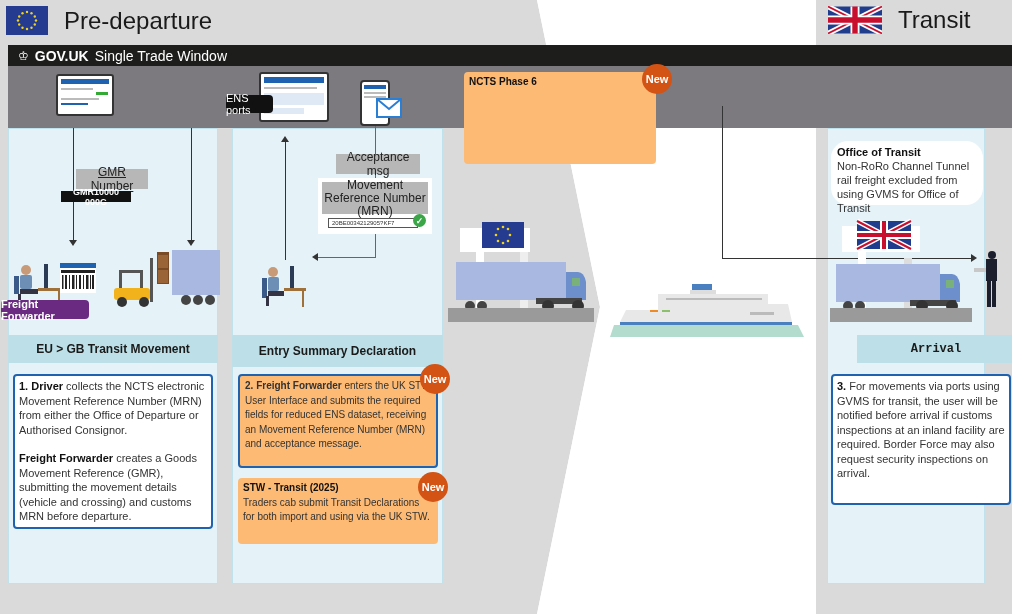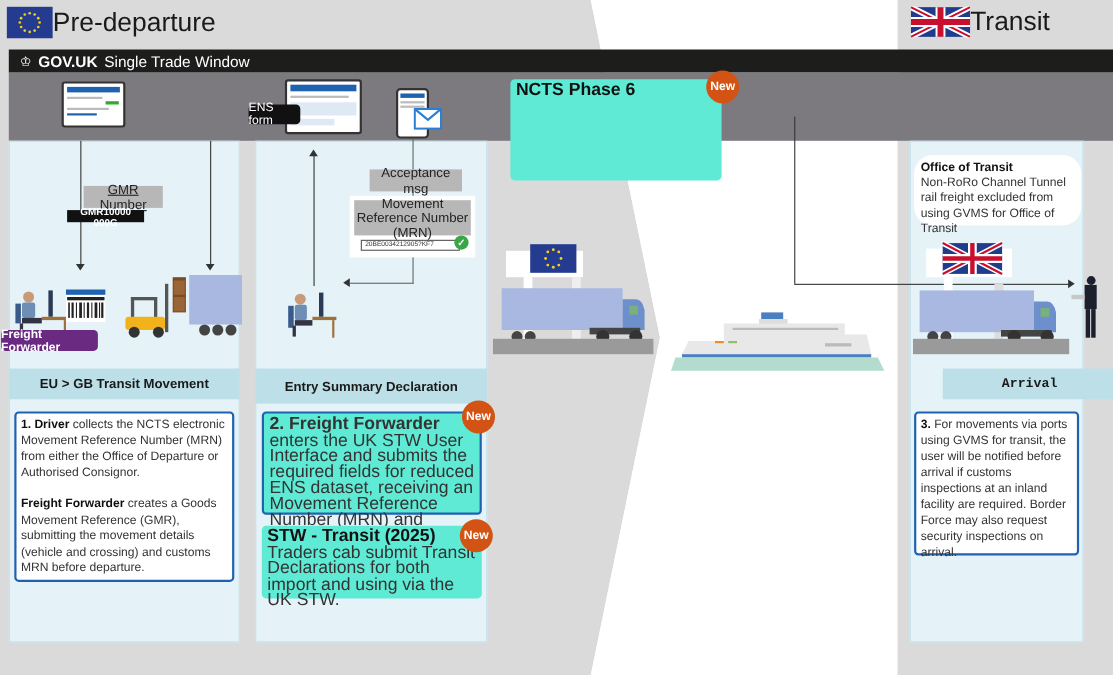--- a/index.html
+++ b/index.html
@@ -4,33 +4,33 @@
 <style>
   * { box-sizing: border-box; margin: 0; padding: 0; }
   body { width: 1012px; height: 614px; position: relative; overflow: hidden; background: #ffffff; font-family: "Liberation Sans", sans-serif; color: #1a1a1a; }
   .abs { position: absolute; }
 
   
   .bg-left { left: 0; top: 0; width: 1012px; height: 614px; background: #dadada; clip-path: polygon(0 0, 537px 0, 600px 307px, 537px 614px, 0 614px); }
   .bg-mid { left: 0; top: 0; width: 1012px; height: 614px; background: #ffffff; clip-path: polygon(537px 0, 816px 0, 816px 614px, 537px 614px, 600px 307px); }
   .bg-right { left: 816px; top: 0; width: 196px; height: 614px; background: #dadada; }
 
-  .heading { display: flex; align-items: center; gap: 0; font-size: 24px; color: #1a1a1a; }
+  .heading { display: flex; align-items: center; gap: 16px; font-size: 24px; color: #1a1a1a; }
   .flag { display: inline-block; }
 
   .stw-bar { left: 8px; top: 45px; width: 1004px; height: 21px; background: #1d1d1b; color: #fff; font-size: 14px; display: flex; align-items: center; padding-left: 10px; gap: 6px; }
   .stw-bar b { font-weight: bold; }
   .stw-band { left: 8px; top: 66px; width: 1004px; height: 62px; background: #7c7a7f; }
 
   .col { background: #e5f3f9; border: 1px solid #bfe2ec; }
   .col-head { background: #bde0e8; font-weight: bold; font-size: 12px; text-align: center; display: flex; align-items: center; justify-content: center; }
 
   .card { background: #fff; border: 2px solid #1f62b0; border-radius: 4px; font-size: 11px; line-height: 14.5px; padding: 3px 4px; color: #333; }
   .card b { color: #111; }
-  .peach { background: #5eead4; border-radius: 4px; font-size: 16px; line-height: 14.5px; padding: 3px 5px; color: #333; }
+  .peach { background: #fdba74; border-radius: 4px; font-size: 10px; line-height: 14.5px; padding: 3px 5px; color: #333; }
   .peach.bordered { border: 2px solid #1f62b0; }
   .new-badge { width: 30px; height: 30px; border-radius: 50%; background: #d25314; color: #fff; font-weight: bold; font-size: 11px; display: flex; align-items: center; justify-content: center; }
 
   .grey-label { background: #b7b7b7; font-size: 12px; color: #222; text-align: center; display: flex; align-items: center; justify-content: center; }
   .black-tag { background: #111; color: #fff; font-size: 9px; font-weight: bold; text-align: center; display: flex; align-items: center; justify-content: center; }
   .ens-tag { background: #111; color: #fff; font-size: 11px; border-radius: 4px; display: flex; align-items: center; justify-content: center; }
   .ff-tag { background: #6a2a82; color: #fff; font-size: 11px; font-weight: bold; border-radius: 4px; display: flex; align-items: center; justify-content: center; }
 
   .screen { background: #fff; border: 2px solid #333; border-radius: 3px; }
   .line-v { width: 1px; background: #333; }
@@ -102,21 +102,21 @@
   <div style="height:3px; background:#3a3; margin:2px 3px 0 38px; width:12px;"></div>
   <div style="height:2px; background:#bbb; margin:3px 3px 0; width:70%;"></div>
   <div style="height:2px; background:#1f62b0; margin:3px 3px 0; width:50%;"></div>
 </div>
 <div class="abs screen" style="left:259px; top:72px; width:70px; height:50px;">
   <div style="height:6px; background:#1f62b0; margin:3px 3px 0;"></div>
   <div style="height:2px; background:#bbb; margin:4px 3px 0; width:80%;"></div>
   <div style="height:12px; background:#dfe8f5; margin:4px 3px 0;"></div>
   <div style="height:6px; background:#dfe8f5; margin:3px 3px 0; width:60%;"></div>
 </div>
-<div class="abs ens-tag" style="left:226px; top:95px; width:47px; height:18px;">ENS form</div>
+<div class="abs ens-tag" style="left:226px; top:95px; width:47px; height:18px;">ENS ports</div>
 
 <div class="abs screen" style="left:360px; top:80px; width:30px; height:46px; border-radius:4px;">
   <div style="height:4px; background:#1f62b0; margin:3px 2px 0;"></div>
   <div style="height:2px; background:#bbb; margin:3px 2px 0;"></div>
   <div style="height:2px; background:#bbb; margin:2px 2px 0;"></div>
 </div>
 <svg class="abs" style="left:376px; top:98px;" width="26" height="20" viewBox="0 0 26 20">
   <rect x="1" y="1" width="24" height="18" fill="#fff" stroke="#2a7ed4" stroke-width="2"></rect>
   <path d="M1,1 L13,11 L25,1" fill="none" stroke="#2a7ed4" stroke-width="2"></path>
 </svg>
@@ -288,15 +288,15 @@
 </svg>
 
 <svg class="abs" style="left:972px; top:248px;" width="28" height="60" viewBox="0 0 28 60">
   <circle cx="20" cy="7" r="4" fill="#1c1f2e"></circle>
   <rect x="14" y="11" width="11" height="22" fill="#1c1f2e"></rect>
   <rect x="2" y="20" width="12" height="4" fill="#c8c8c8"></rect>
   <rect x="15" y="33" width="4" height="26" fill="#1c1f2e"></rect>
   <rect x="20" y="33" width="4" height="26" fill="#1c1f2e"></rect>
 </svg>
 
-<div class="abs card" style="left:831px; top:374px; width:150px; height:131px;">
+<div class="abs card" style="left:831px; top:374px; width:180px; height:131px;">
   <b>3.</b><span> For movements via ports using GVMS for transit, the user will be notified before arrival if customs inspections at an inland facility are required. Border Force may also request security inspections on arrival.</span>
 </div>
 
 </body></html>

